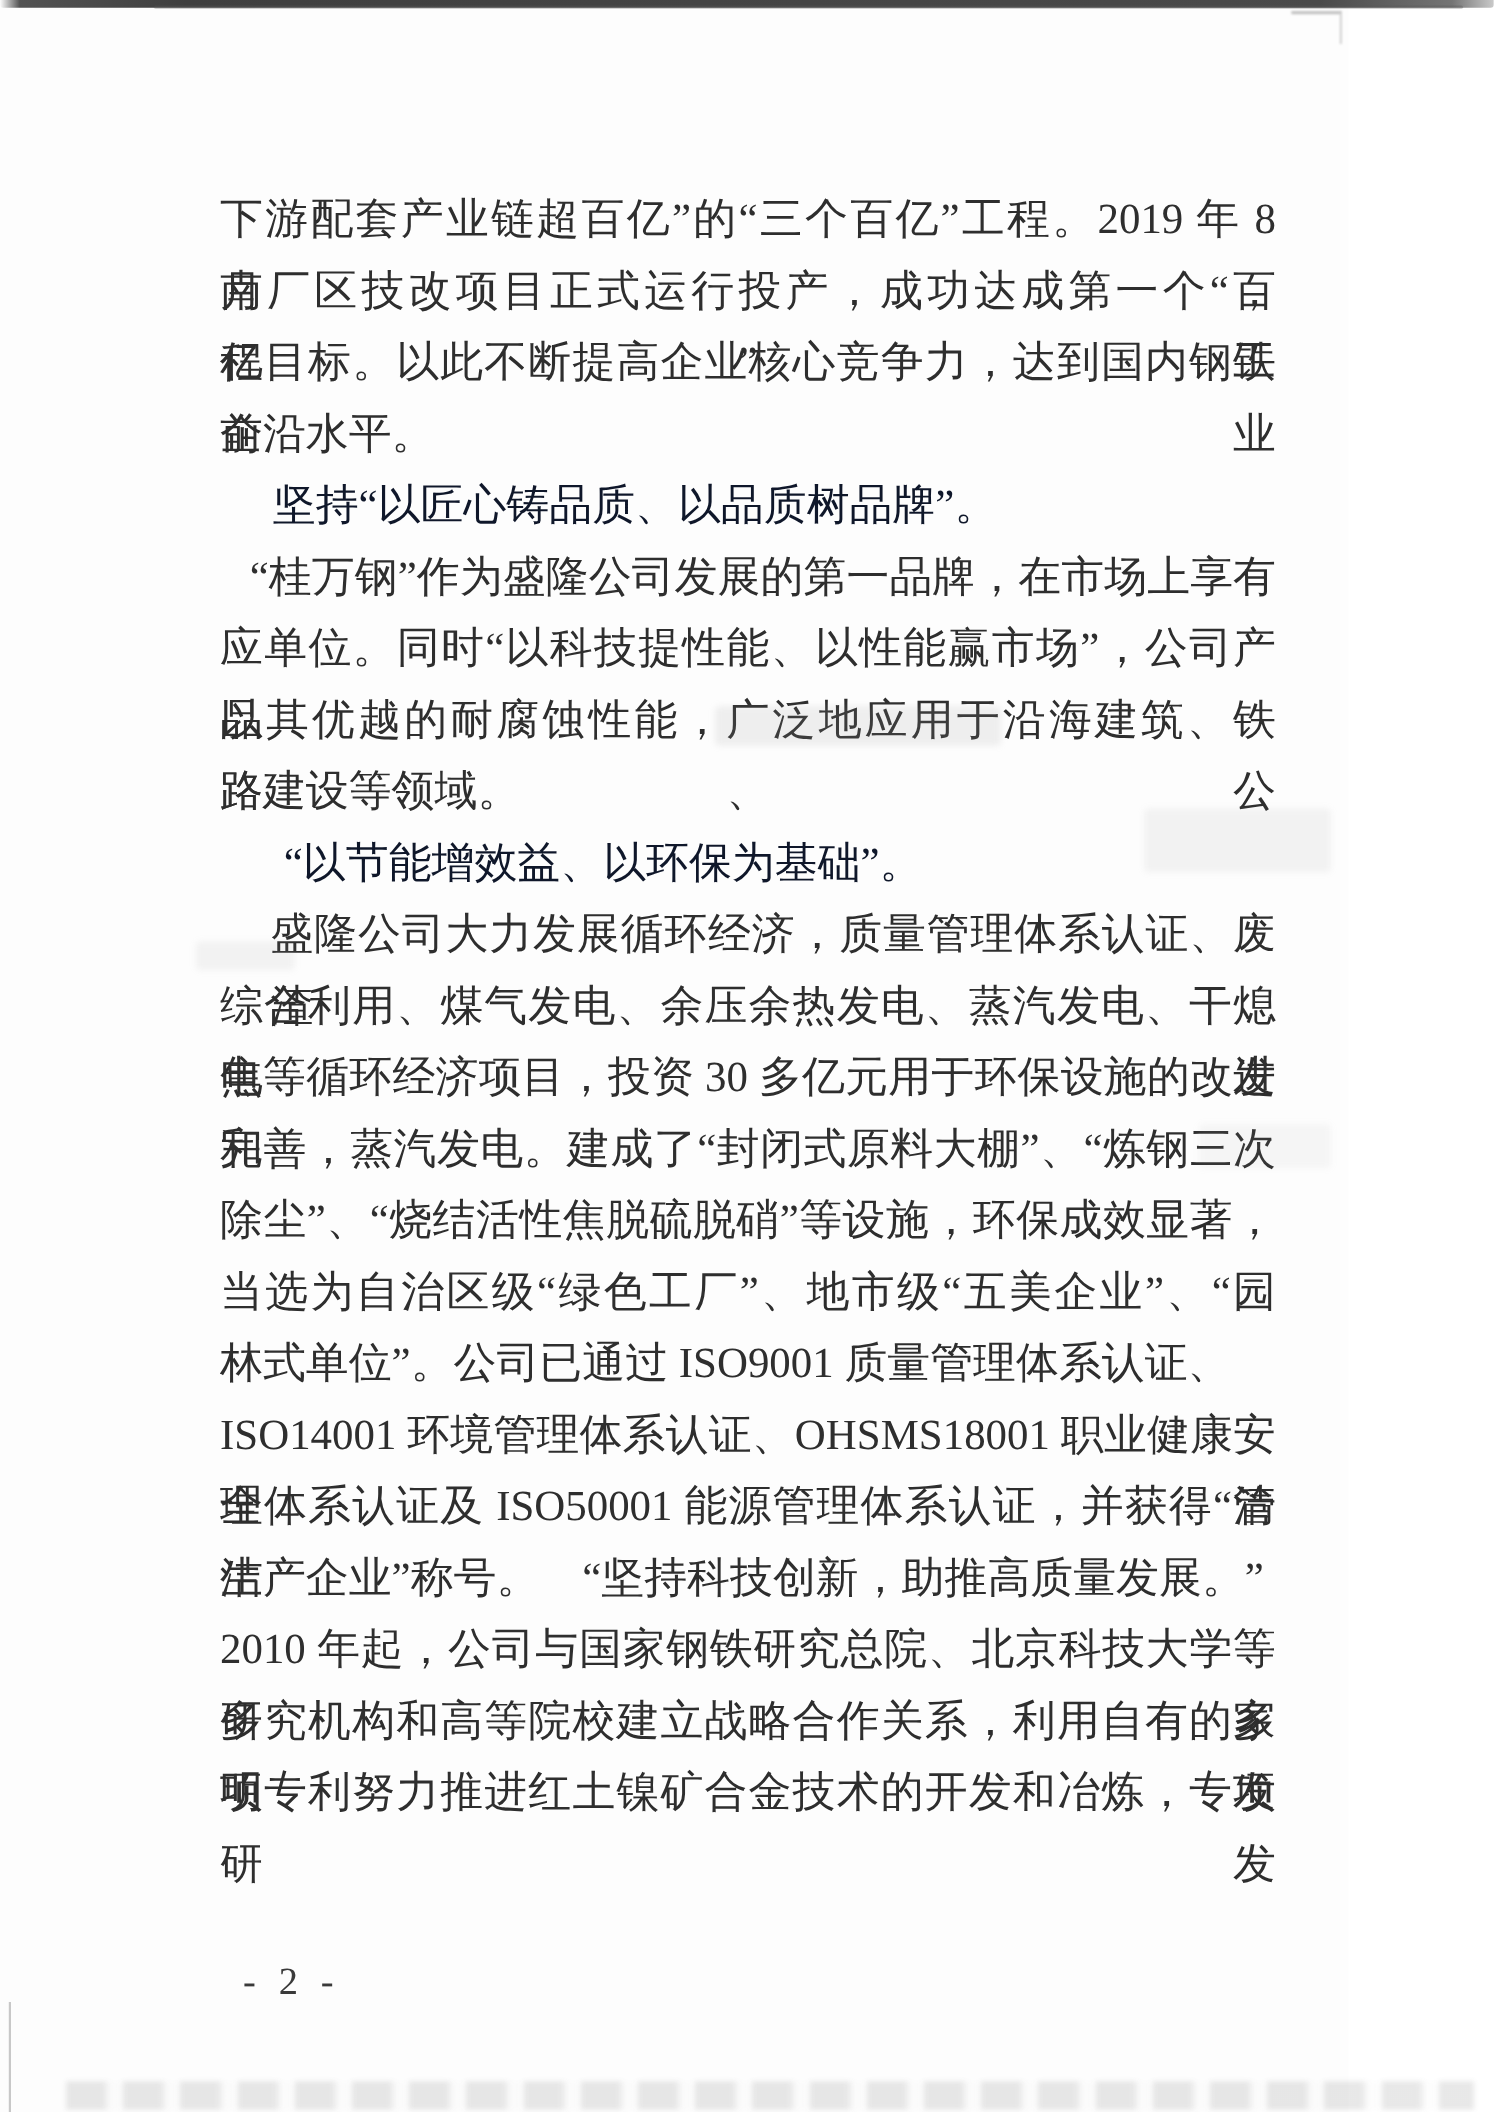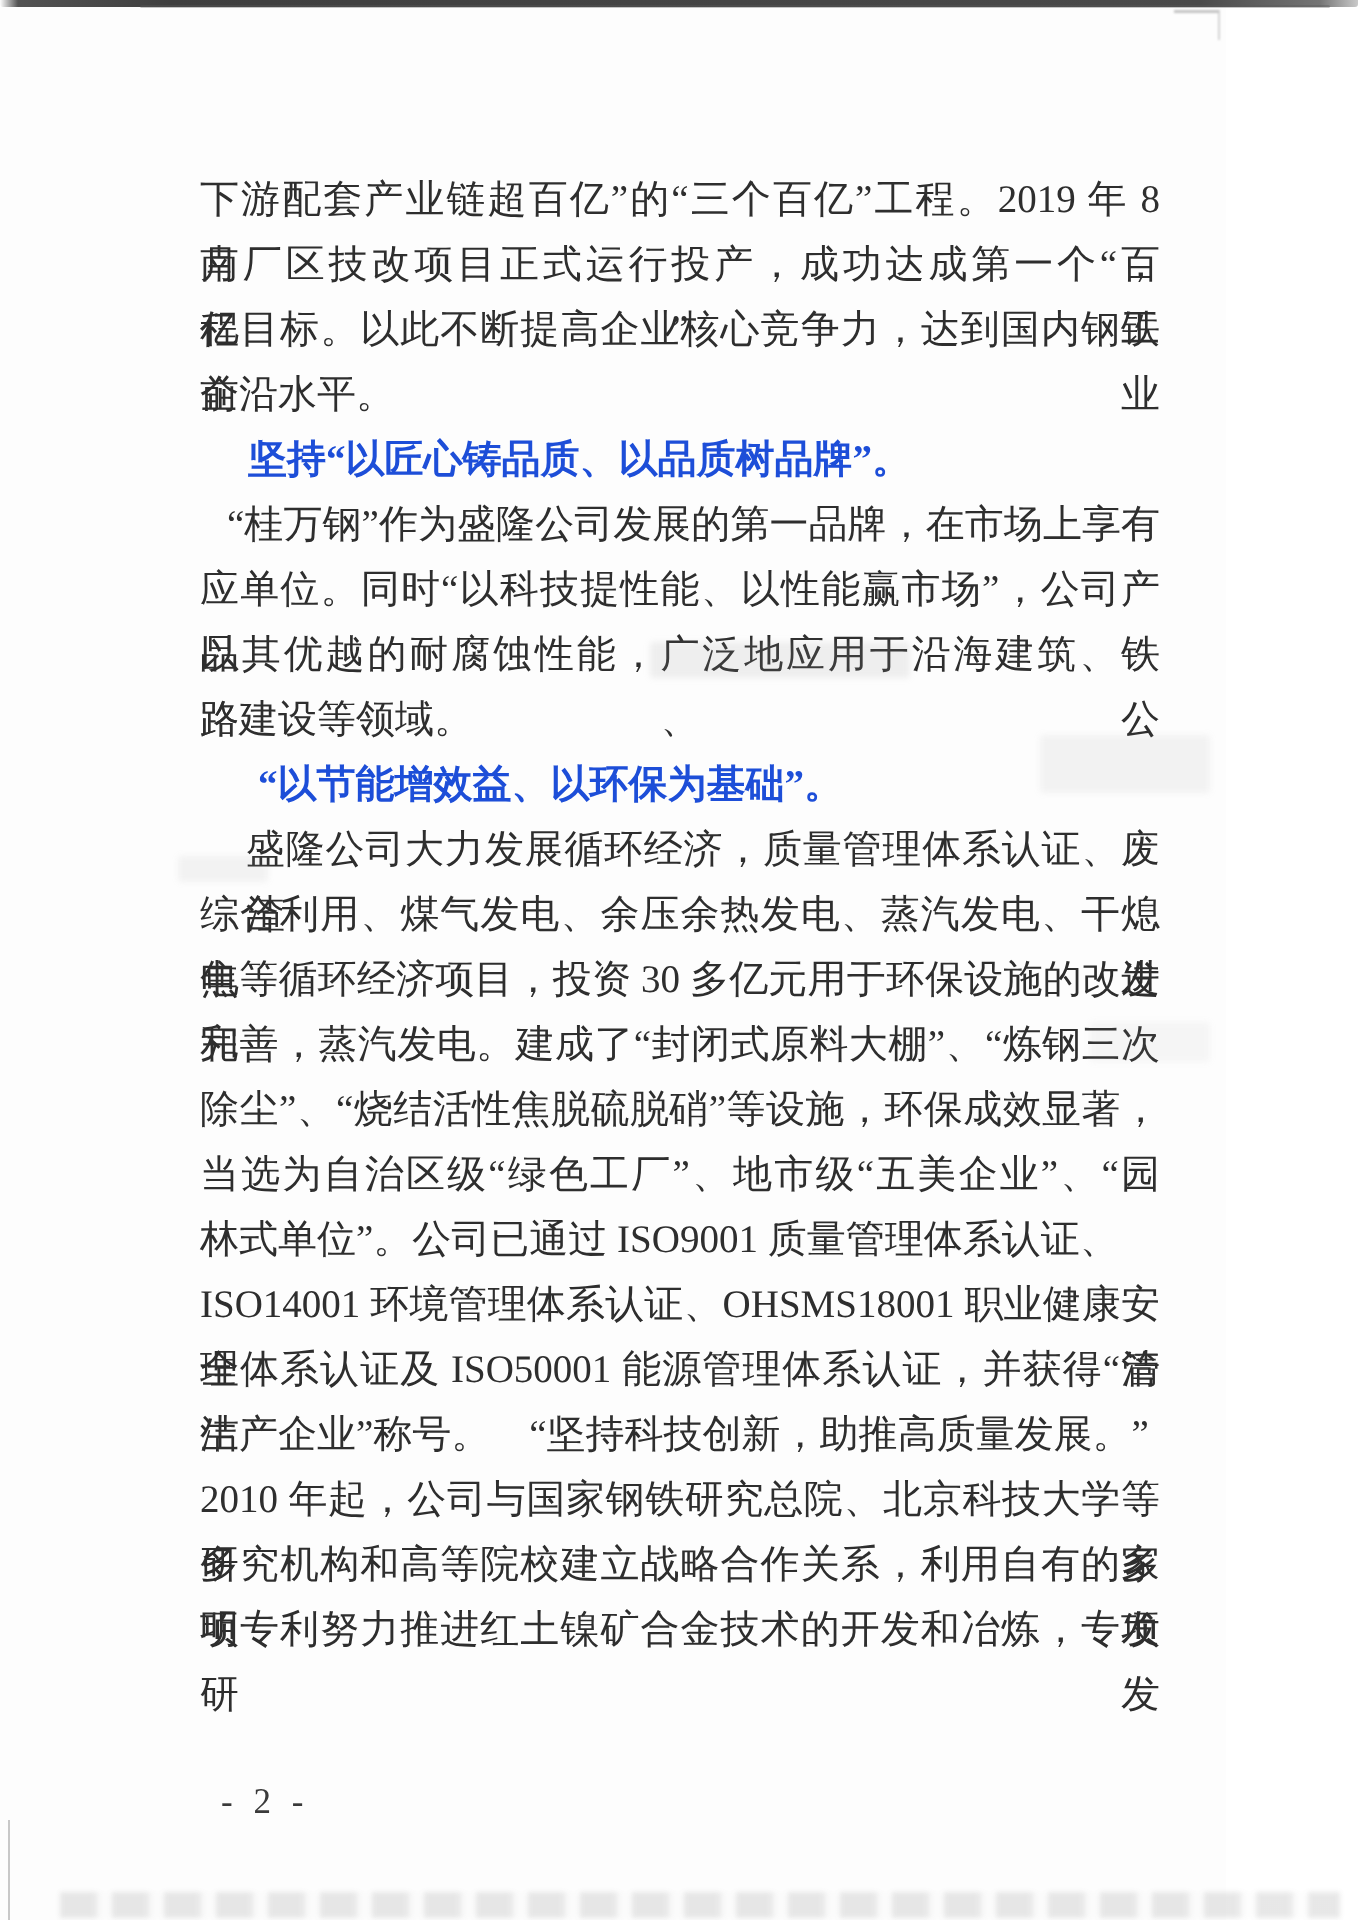--- a/index.html
+++ b/index.html
@@ -74,22 +74,22 @@
     letter-spacing: 0;
     text-rendering: geometricPrecision;
   }
   .line.just {
     white-space: normal;
     text-align: justify;
     text-align-last: justify;
     text-justify: inter-character;
   }
   .line.bold {
-    font-weight: bold;
-    color: #1d4ed8;
+    font-weight: normal;
+    color: #0f172a;
   }
 
   
   .page-number {
     position: absolute;
     left: 221px;
     top: 1772px;
     font-size: 35px;
     line-height: 60px;
     letter-spacing: 6px;

